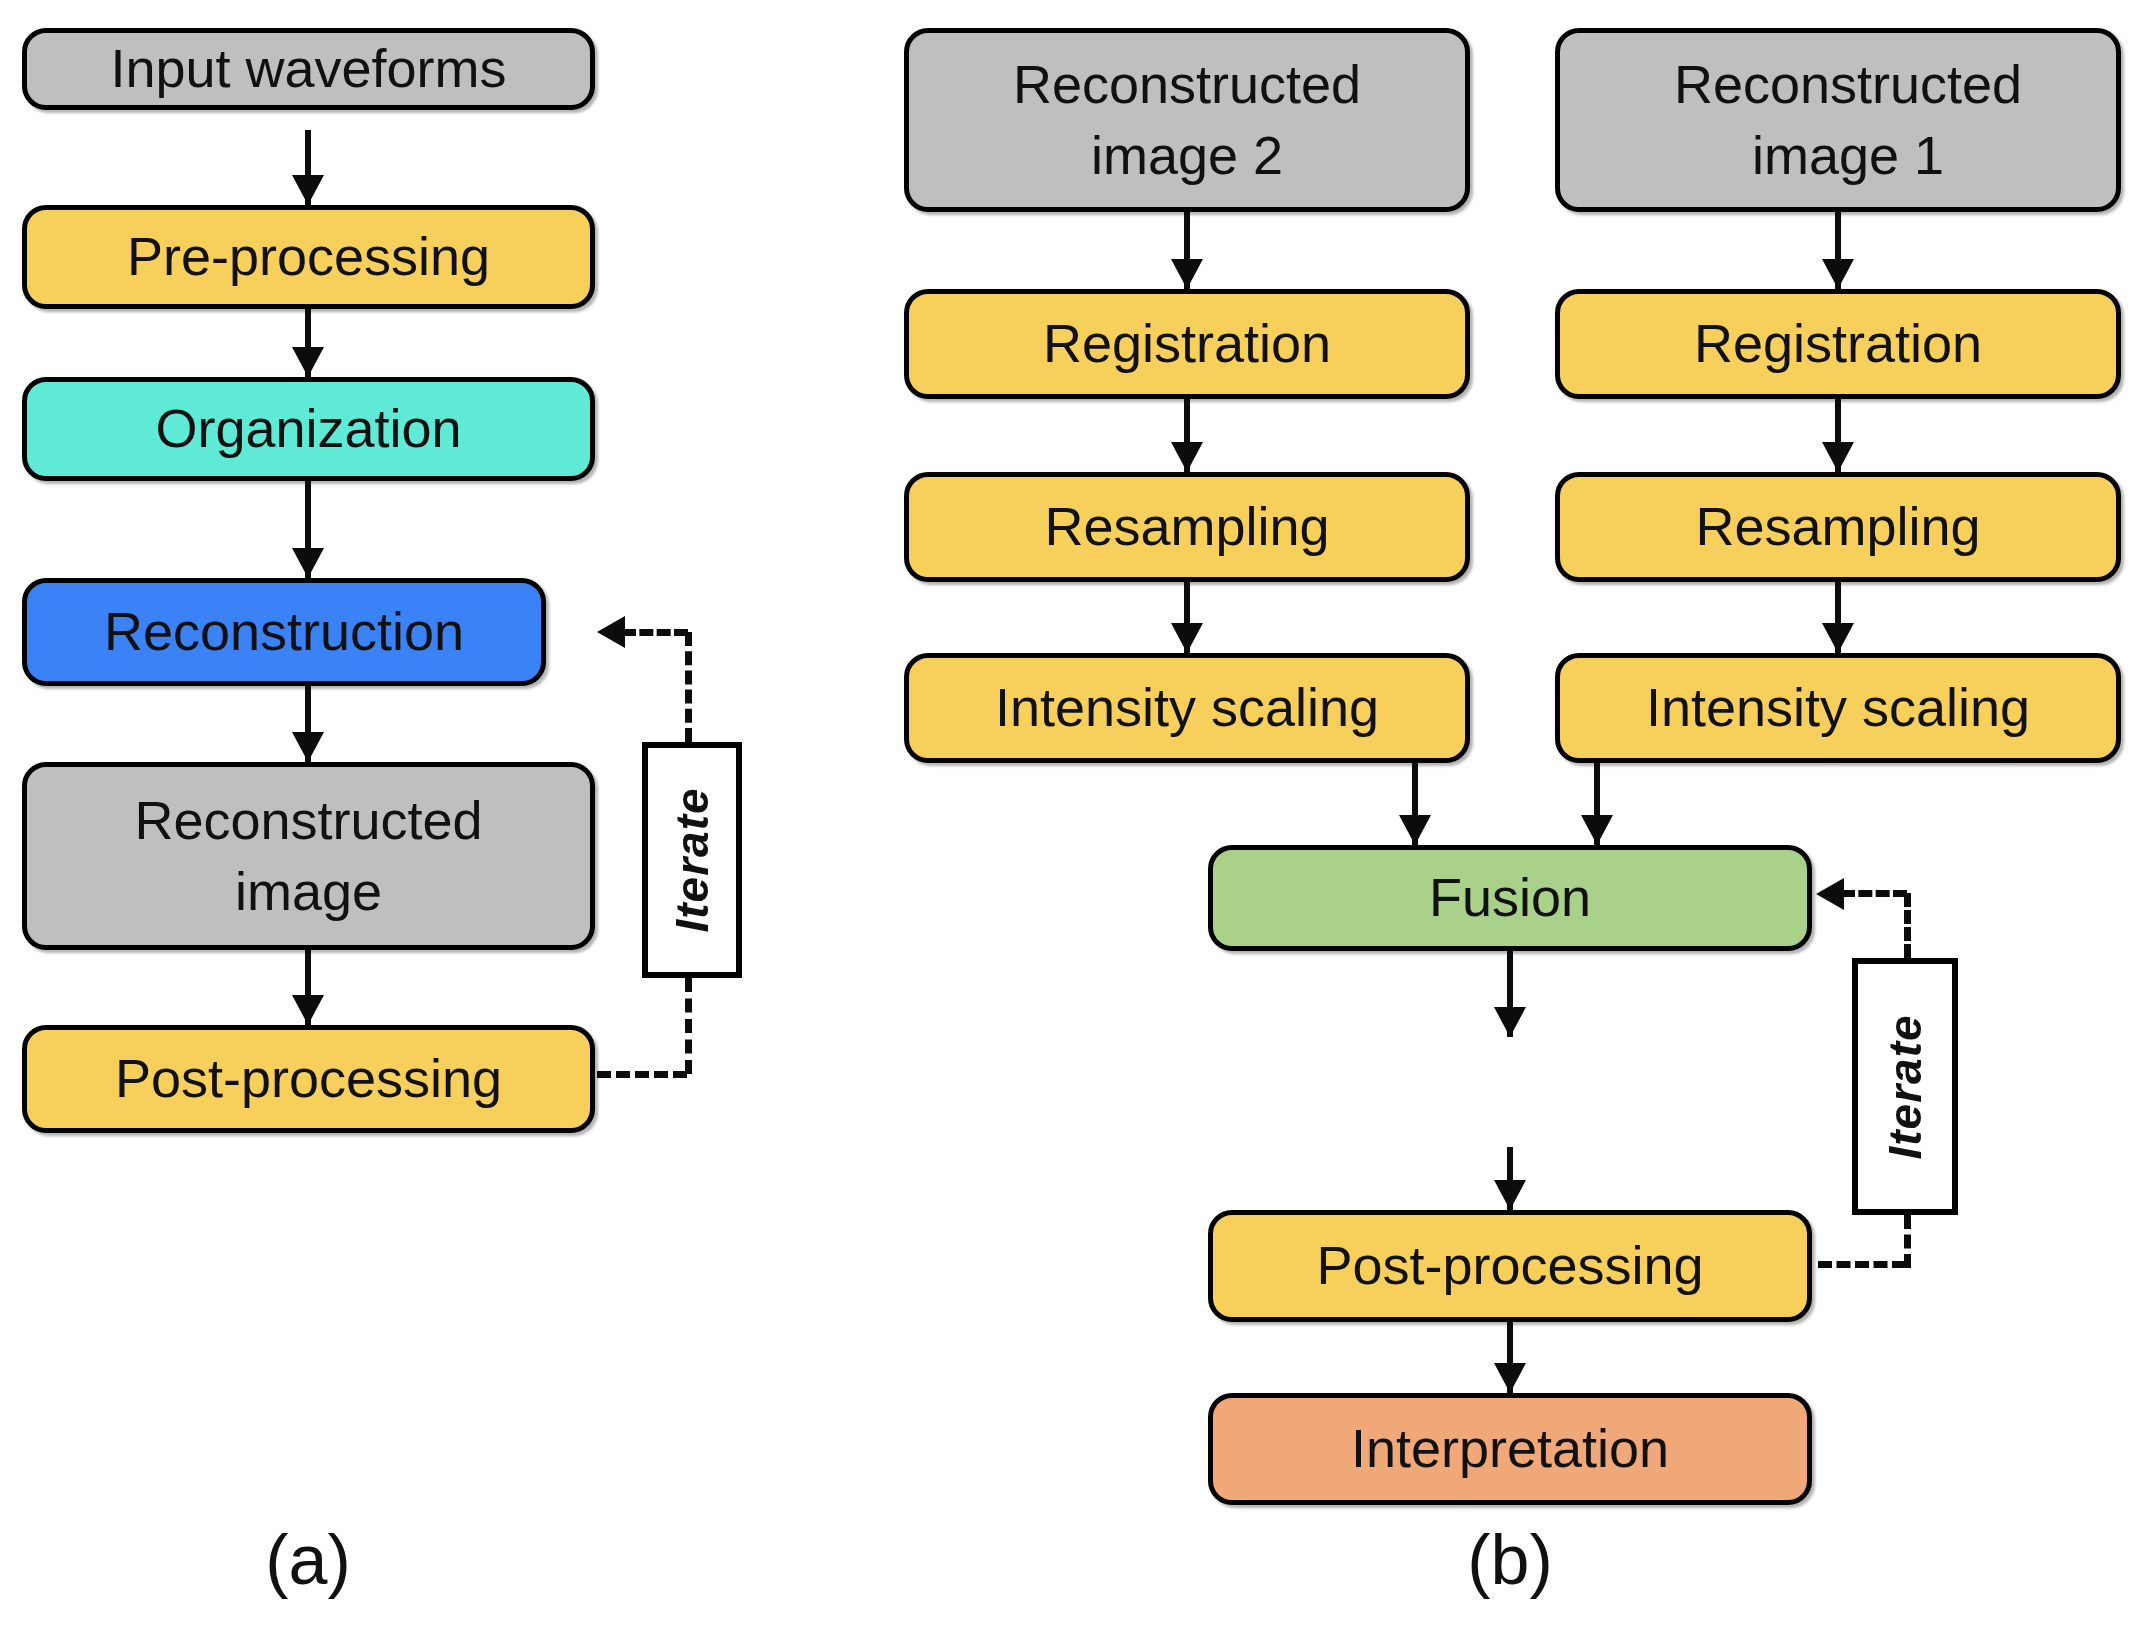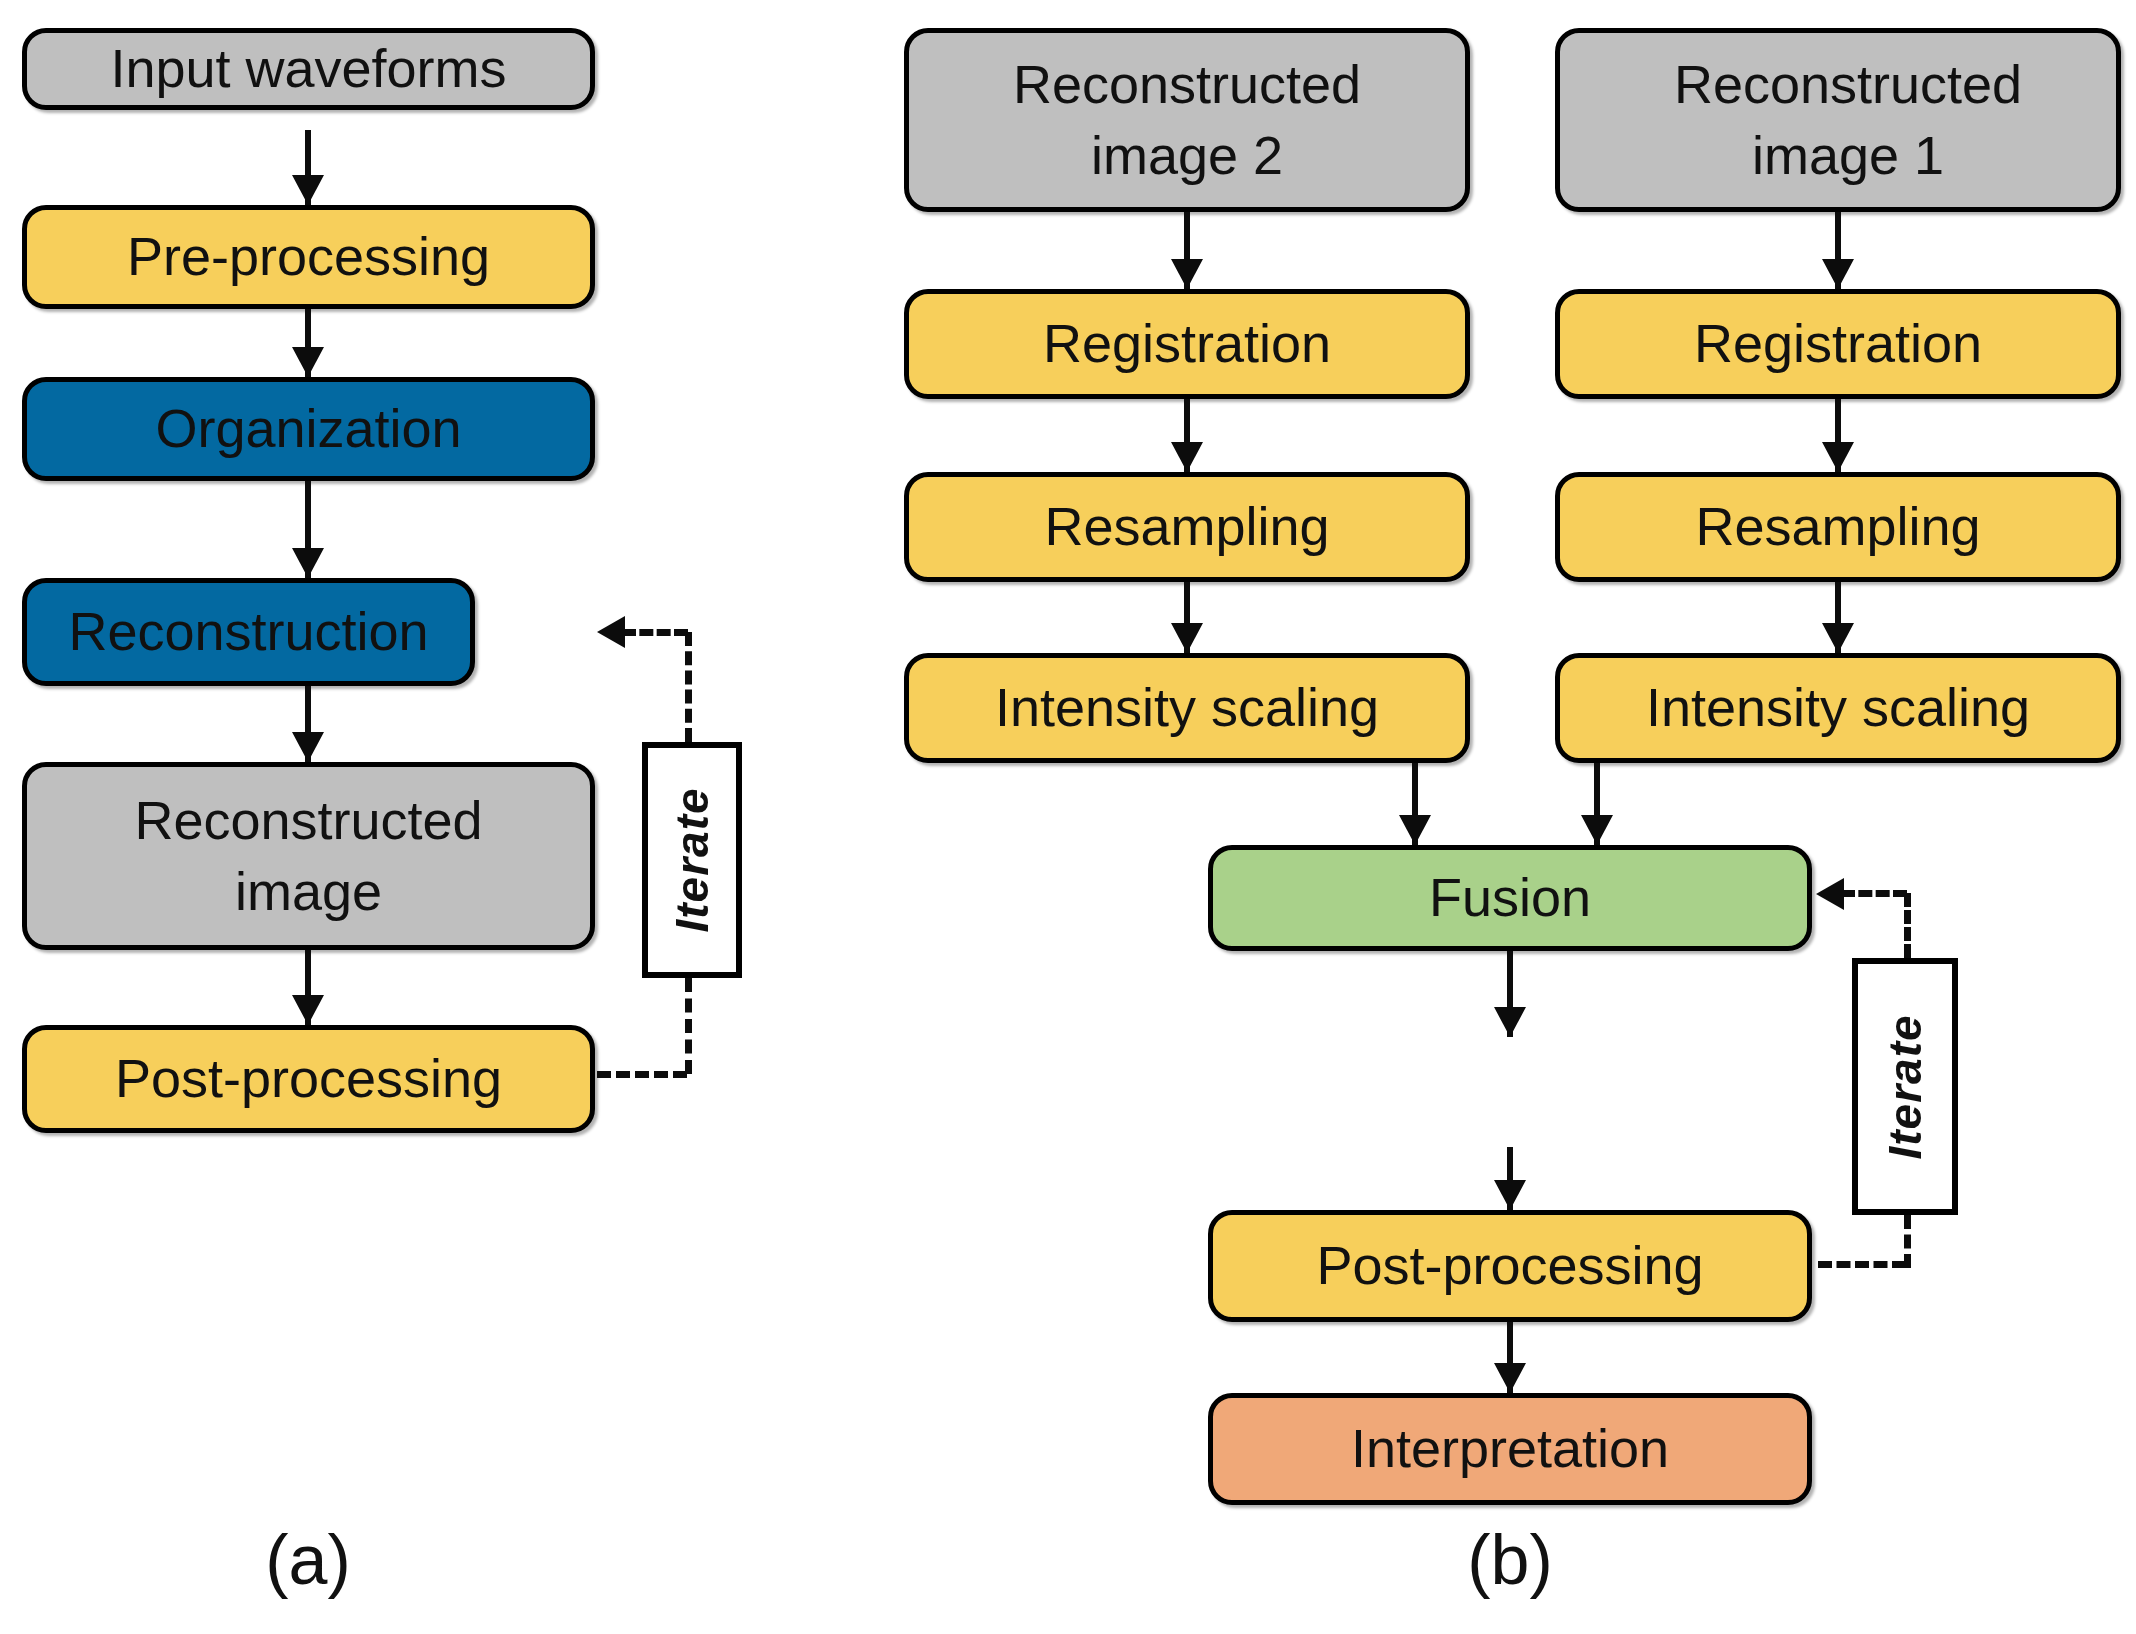--- a/index.html
+++ b/index.html
@@ -93,26 +93,26 @@
   <div class="box gray" style="left: 22px; top: 28px; width: 573px; height: 82px; background: rgb(191, 191, 191);">
     <span class="label">Input waveforms</span>
   </div>
   <div class="arr" style="left:308px;top:130px;height:75px"></div>
 
   <div class="box yellow" style="left: 22px; top: 205px; width: 573px; height: 104px; background: rgb(247, 207, 91);">
     <span class="label">Pre-processing</span>
   </div>
   <div class="arr" style="left:308px;top:309px;height:68px"></div>
 
-  <div class="box yellow" style="left: 22px; top: 377px; width: 573px; height: 104px; background: #0369a1;">
+  <div class="box yellow" style="left: 22px; top: 377px; width: 573px; height: 104px; background: #5eead4;">
     <span class="label">Organization</span>
   </div>
   <div class="arr" style="left:308px;top:481px;height:97px"></div>
 
-  <div class="box blue" style="left: 22px; top: 578px; width: 453px; height: 108px; background: #0369a1;">
+  <div class="box blue" style="left: 22px; top: 578px; width: 524px; height: 108px; background: #3b82f6;">
     <span class="label">Reconstruction</span>
   </div>
   <div class="arr" style="left:308px;top:686px;height:76px"></div>
 
   <div class="box gray twoline" style="left: 22px; top: 762px; width: 573px; height: 188px; background: rgb(191, 191, 191);">
     <span class="label">Reconstructed image</span>
   </div>
   <div class="arr" style="left:308px;top:950px;height:75px"></div>
 
   <div class="box yellow" style="left: 22px; top: 1025px; width: 573px; height: 108px; background: rgb(247, 207, 91);">

